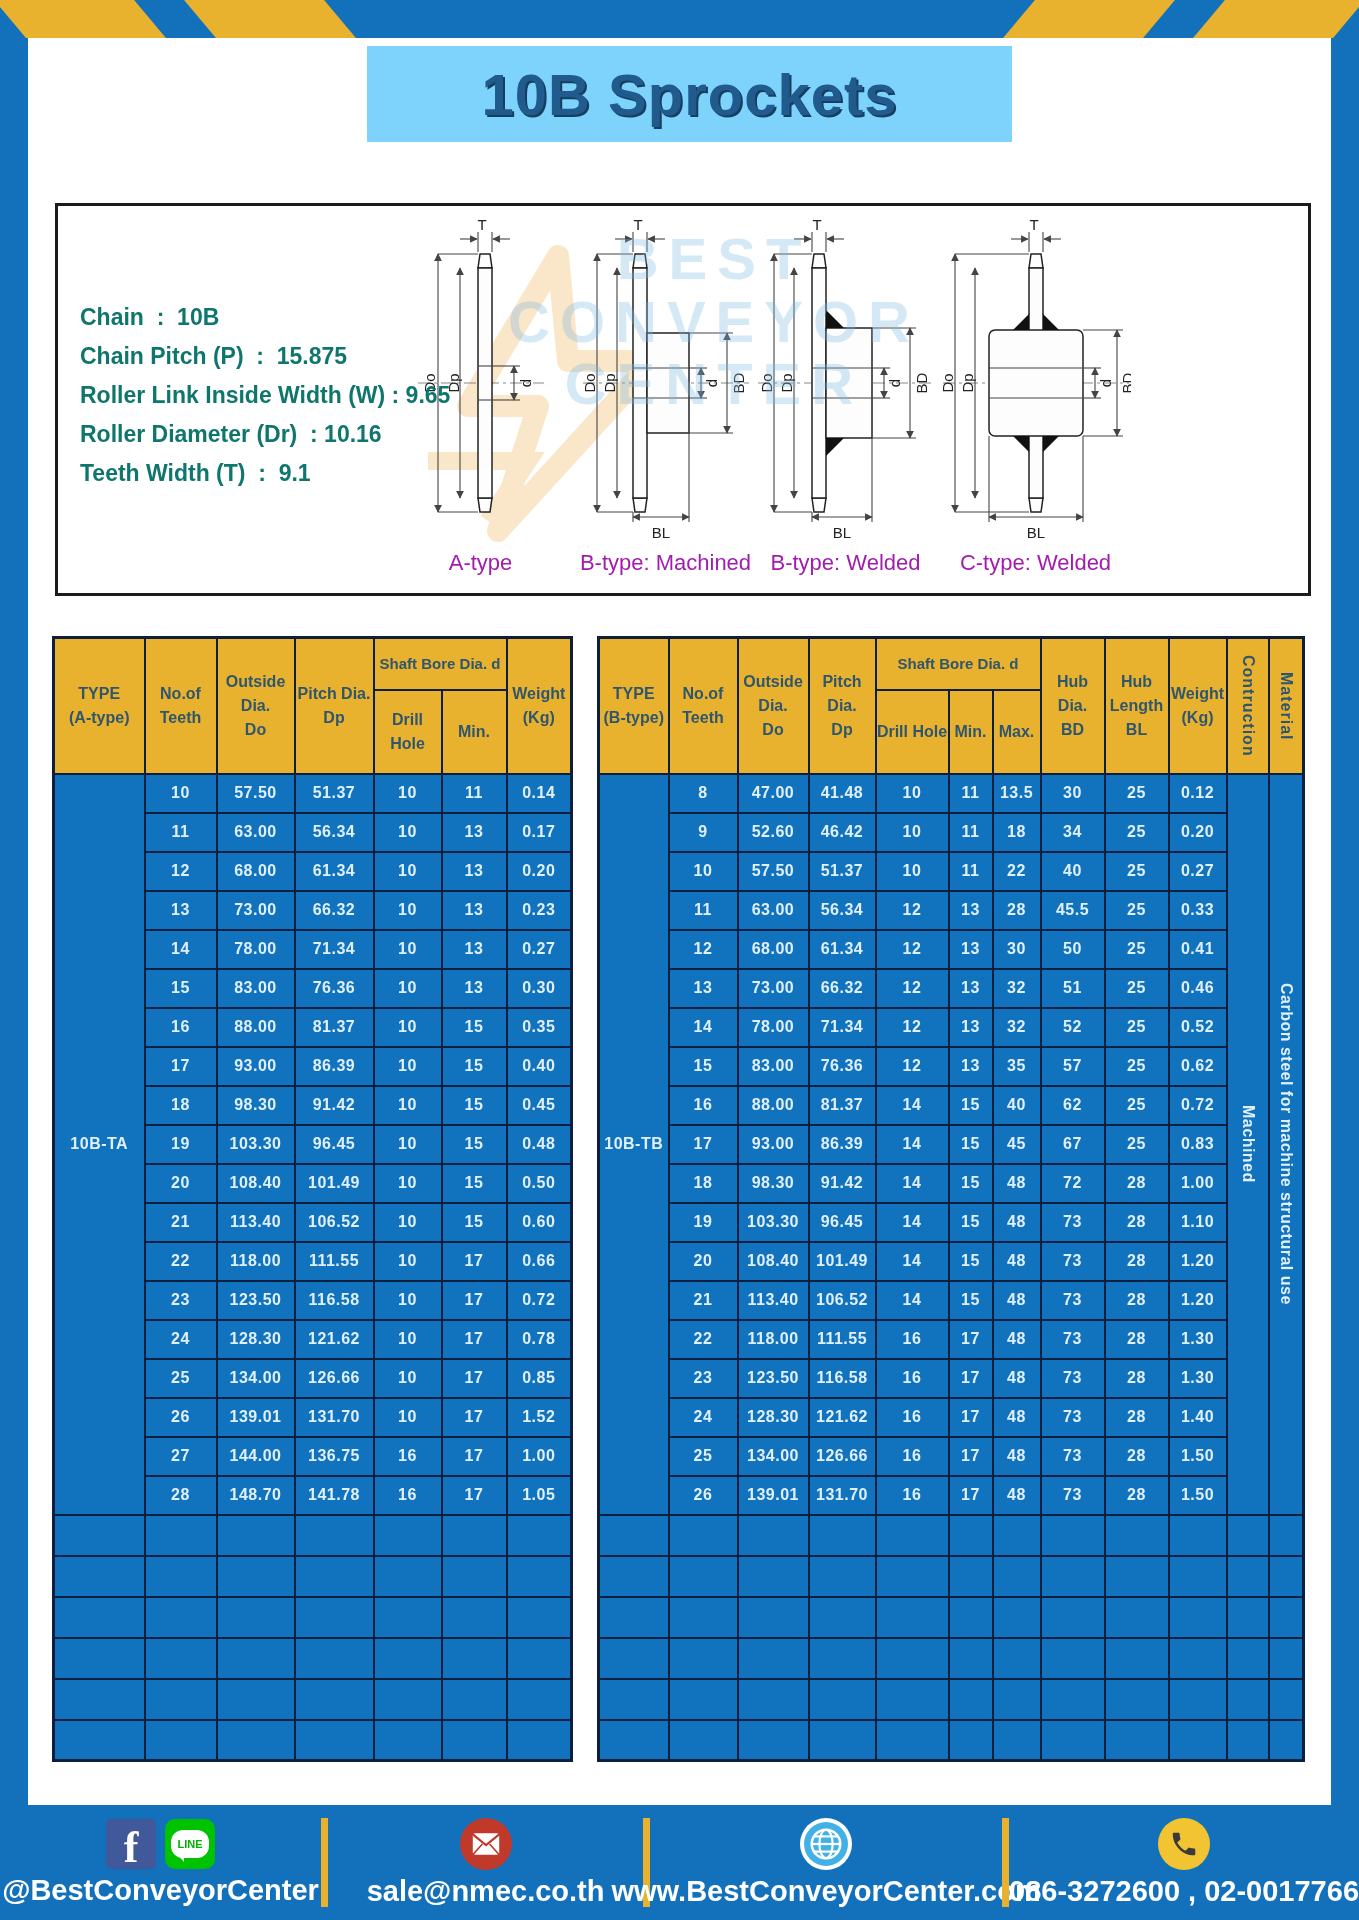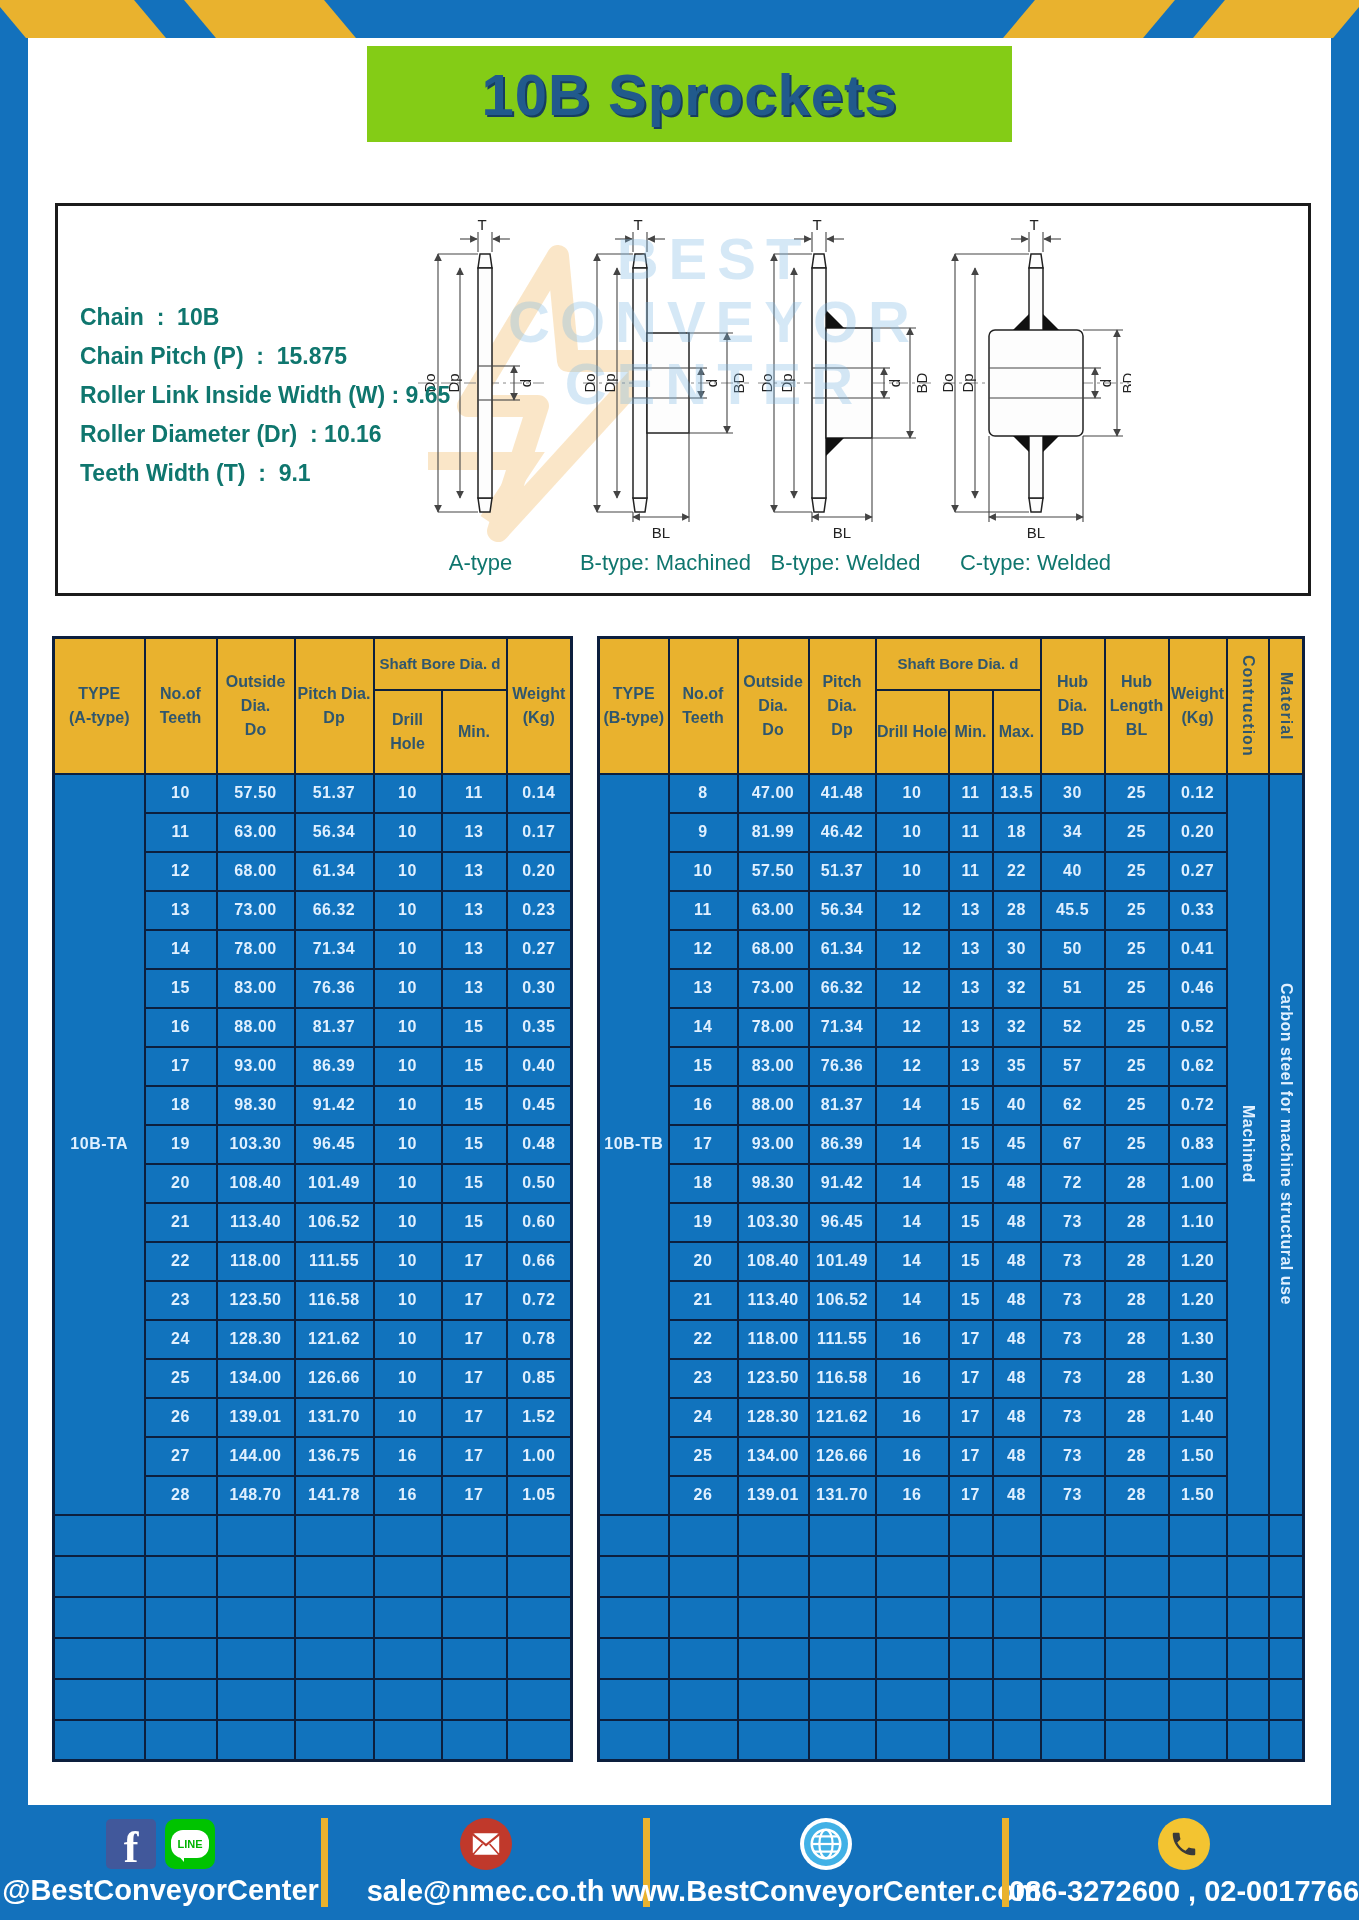--- a/index.html
+++ b/index.html
@@ -7,34 +7,34 @@
     width:1359px;height:1920px;position:relative;overflow:hidden;
     background:#1371bc;font-family:"Liberation Sans",sans-serif;
   }
   .white-area{position:absolute;left:28px;right:28px;top:38px;bottom:115px;background:#ffffff;}
   
   .stripe{position:absolute;top:0;height:38px;width:140px;background:#e9b22e;}
   .stripe.sl{transform:skewX(40deg);}
   .stripe.sr{transform:skewX(-40deg);}
   
   .title-box{
-    position:absolute;left:367px;top:46px;width:645px;height:96px;background:#84cc16;
+    position:absolute;left:367px;top:46px;width:645px;height:96px;background:#7dd3fc;
     display:flex;align-items:center;justify-content:center;
   }
   .title-box span{font-size:58px;font-weight:bold;color:#215a8c;text-shadow:2px 2px 0 #163e5f;letter-spacing:1px;}
   
   .panel{position:absolute;left:55px;top:203px;width:1250px;height:387px;background:#fff;border:3px solid #1b1b1b;}
   .specs{position:absolute;left:22px;top:92px;z-index:3;}
   .spec-line{font-size:23px;font-weight:bold;color:#0f766e;line-height:39px;white-space:pre;}
   .watermark{position:absolute;left:450px;top:22px;z-index:4;pointer-events:none;text-align:center;
     font-weight:bold;font-size:58px;line-height:1.08;letter-spacing:10px;color:rgba(125,182,228,0.32);}
   .wm-logo{position:absolute;left:330px;top:25px;z-index:0;opacity:.28;pointer-events:none;}
   .diag{position:absolute;top:12px;z-index:2;display:flex;flex-direction:column;align-items:center;}
   .diag svg{display:block;}
-  .diag-label{font-size:22px;color:#0f766e;margin-top:2px;white-space:nowrap;}
+  .diag-label{font-size:22px;color:#a21caf;margin-top:2px;white-space:nowrap;}
   .pl{fill:#fdfdfd;stroke:#222;stroke-width:1.5;}
   .cl{stroke:#888;stroke-width:1;stroke-dasharray:12 4 3 4;}
   .dim{stroke:#444;stroke-width:1.1;fill:none;}
   .weld{fill:#111;}
   .panel svg text{font-family:"Liberation Sans",sans-serif;font-size:15px;fill:#222;}
   
   table.spk{border-collapse:collapse;table-layout:fixed;position:absolute;top:636px;background:#1173bd;}
   #table-a{left:52px;width:518px;}
   #table-b{left:597px;width:705px;}
   table.spk th,table.spk td{border:2px solid #0c1f3e;padding:0;text-align:center;vertical-align:middle;overflow:hidden;}
@@ -546,21 +546,21 @@
         <td>11</td>
         <td>13.5</td>
         <td>30</td>
         <td>25</td>
         <td>0.12</td>
         <td class="vert-cell" rowspan="19">Machined</td>
         <td class="vert-cell" rowspan="19">Carbon steel  for machine structural use</td>
       </tr>
       <tr>
         <td>9</td>
-        <td>81.99</td>
+        <td>52.60</td>
         <td>46.42</td>
         <td>10</td>
         <td>11</td>
         <td>18</td>
         <td>34</td>
         <td>25</td>
         <td>0.20</td>
       </tr>
       <tr>
         <td>10</td>

